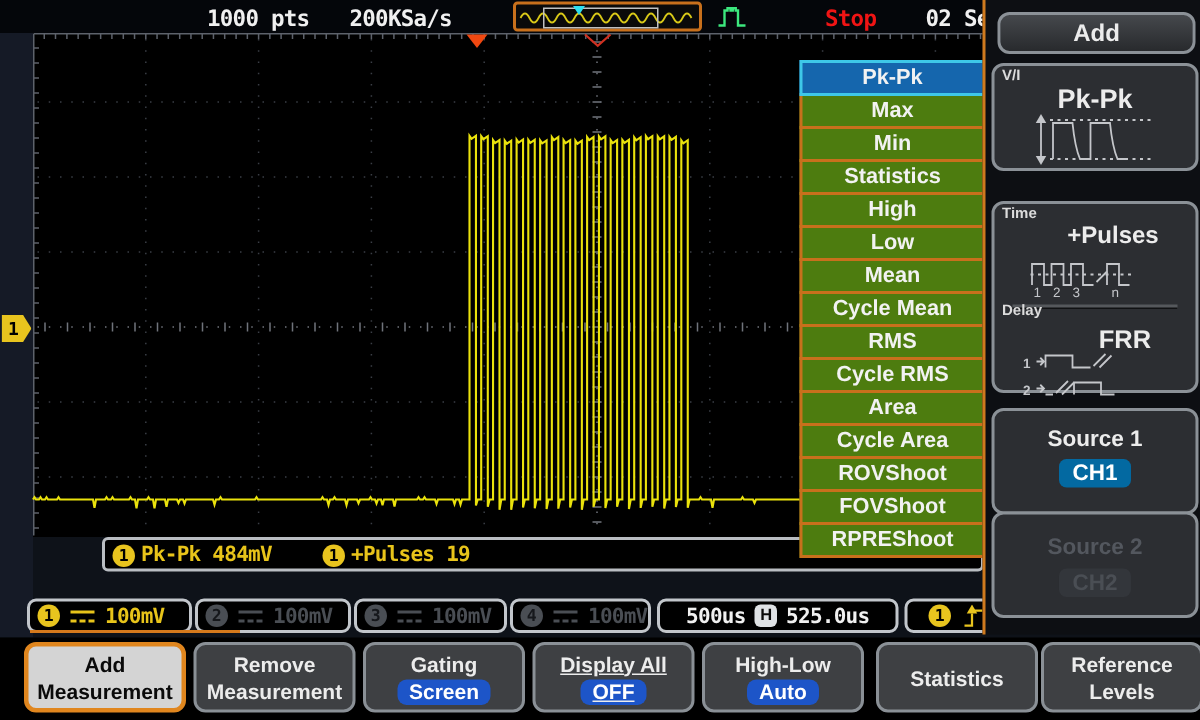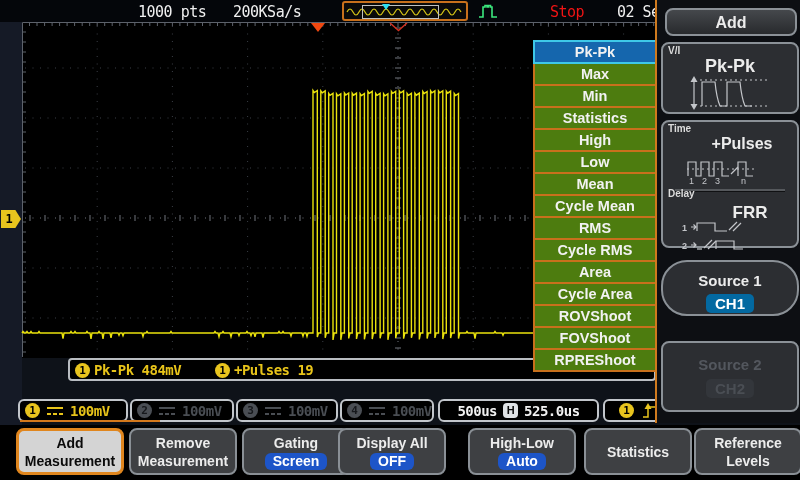--- a/index.html
+++ b/index.html
@@ -2,21 +2,21 @@
 <html><head>
 <meta charset="utf-8">
 <style>
   * { margin:0; padding:0; box-sizing:border-box; }
   html,body { width:800px; height:480px; background:#000; overflow:hidden; }
   #screen { position:relative; width:800px; height:480px; background:#0e1219;
             font-family:"DejaVu Sans Mono", monospace; }
 
   
   #topbar { position:absolute; left:0; top:0; width:800px; height:22px; background:#04060a; z-index:5; }
-  .tb-text { position:absolute; top:3px; font-size:15px; font-weight:normal; color:#f0f0f0; letter-spacing:-0.5px; white-space:nowrap; }
+  .tb-text { position:absolute; top:3px; font-size:15px; font-weight:bold; color:#f0f0f0; letter-spacing:-0.5px; white-space:nowrap; }
   #acq-points { left:138px; }
   #sample-rate { left:233px; }
   #run-state { left:550px; color:#f01414; }
   #date-text { left:617px; }
   #preview-box { position:absolute; left:342px; top:1px; width:126px; height:20px;
                  border:2px solid #c8701c; border-radius:3px; background:#0a0a0a; }
   #preview-window { position:absolute; left:18px; top:2px; width:77px; height:14px; border:1px solid #c0c0c0; }
   #preview-cursor { position:absolute; left:38px; top:1px; width:0; height:0;
                     border-left:4px solid transparent; border-right:4px solid transparent; border-top:6px solid #2ee0f0; }
   #run-icon { position:absolute; left:477px; top:2px; }
@@ -52,22 +52,22 @@
   .menu-item.sel { background:#1566ad; border-color:#3ec8e8; z-index:2; }
 
   
   #sidebar { position:absolute; left:655px; top:0; width:145px; height:423px; background:#0d0f13; z-index:20;
              border-left:2px solid #cf7a1e; font-family:"Liberation Sans", sans-serif; }
   .sb-panel { position:absolute; left:4px; width:138px; background:#2c2e32;
               border:2px solid #8b9197; border-radius:8px; }
   #panel-add { left:8px; top:8px; width:132px; height:28px; background:linear-gradient(#45484c,#282a2d);
                color:#ececec; font-size:16px; font-weight:bold; text-align:center; line-height:25px; }
   #panel-vi { top:42px; height:72px; }
-  #panel-time { top:120px; height:128px; }
-  #panel-src1 { top:260px; height:56px;border-radius:26px; }
+  #panel-time { top:134px; height:128px; }
+  #panel-src1 { top:272px; height:71px; }
   #panel-src2 { top:341px; height:71px; }
   .sb-cat { position:absolute; left:5px; top:1px; color:#dcdcdc; font-size:10px; font-weight:bold; }
   .sb-val { position:absolute; width:100%; text-align:center; color:#ececec; font-weight:bold; }
   #vi-value { top:12px; font-size:18px; }
   #time-value { top:13px; left:12px; font-size:16px; }
   #delay-cat { top:66px; }
   #delay-value { top:81px; left:20px; font-size:17px; }
   .sb-divider { position:absolute; left:12px; top:67px; width:110px; height:3px; background:#55585c; border-bottom:1px solid #101113; }
   .sb-icon { position:absolute; }
   #vi-icon { left:24px; top:30px; }
@@ -95,21 +95,21 @@
   #trig-box { left:603px; width:70px; gap:8px; padding-left:14px; }
 
   
   #bottom-bar { position:absolute; left:0; top:425px; width:800px; height:55px; background:#000; z-index:2; }
   .bm-btn { position:absolute; top:3px; width:108px; height:47px; background:#3e4043; border:2px solid #8a9096;
             border-radius:8px; color:#ececec; font-family:"Liberation Sans", sans-serif; font-size:14px; font-weight:bold;
             text-align:center; display:flex; flex-direction:column; justify-content:center; line-height:18px; }
   .bm-btn.sel { background:#d4d4d4; border:3px solid #e0861e; color:#0a0a0a; }
   .bbadge { display:inline-block; align-self:center; background:#1d55c8; color:#fff; border-radius:6px;
             padding:0 8px; margin-top:1px; line-height:17px; }
-  #bm-0 { left:16px; } #bm-1 { left:129px; } #bm-2 { left:242px; } #bm-3 { left:338px; }
+  #bm-0 { left:16px; } #bm-1 { left:129px; } #bm-2 { left:242px; } #bm-3 { left:355px;text-decoration:underline; }
   #bm-4 { left:468px; } #bm-5 { left:584px; } #bm-6 { left:694px; }
 </style>
 </head>
 <body>
 
 <div id="screen">
 
   <div id="left-margin"></div>
   <div id="grid-area"></div>
   <svg id="grid-svg">

